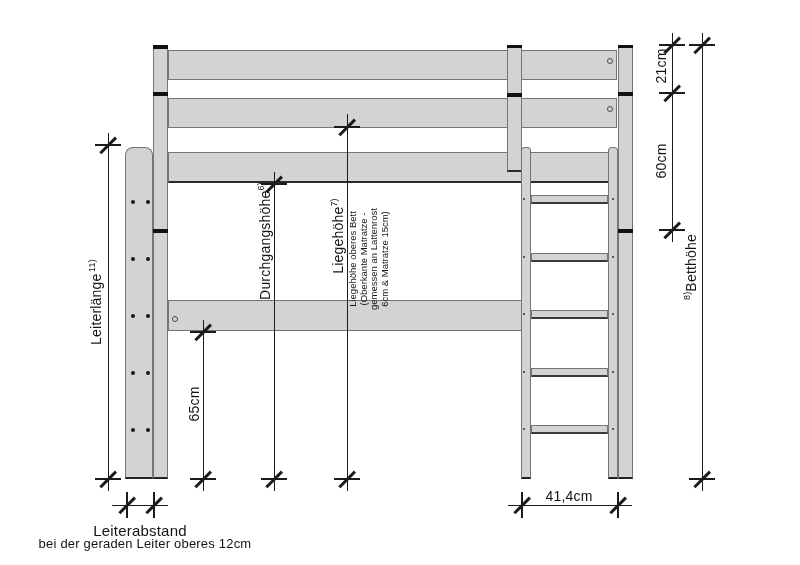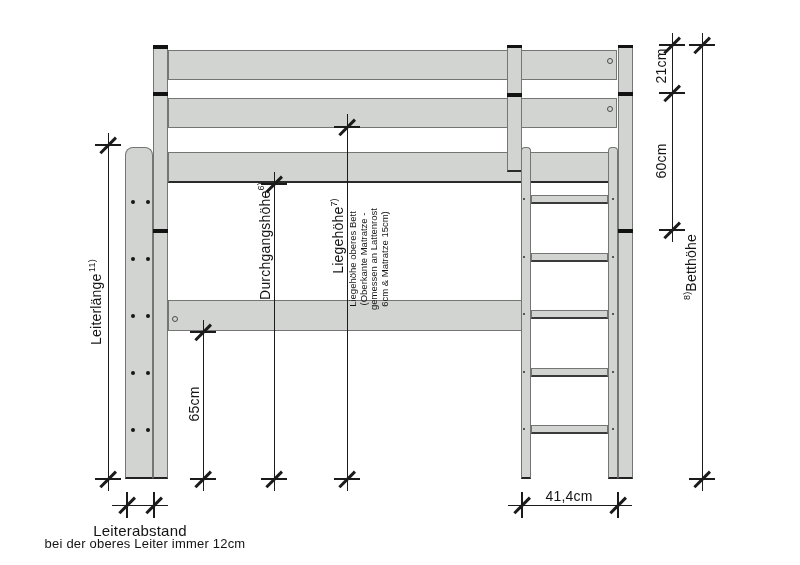--- a/index.html
+++ b/index.html
@@ -153,15 +153,15 @@
     <div>(Oberkante Matratze -</div>
     <div>gemessen an Lattenrost</div>
     <div>6cm &amp; Matratze 15cm)</div>
   </div>
 
   <div class="vlabel" style="left:194px;top:404px">65cm</div>
 
   <div class="hlabel" style="left:569px;top:496px">41,4cm</div>
 
   <div class="hlabel big" style="left:140px;top:530px">Leiterabstand</div>
-  <div class="hlabel sub" style="left:145px;top:543px">bei der oberes Leiter immer 12cm</div>
+  <div class="hlabel sub" style="left:145px;top:543px">bei der geraden Leiter oberes 12cm</div>
 
 </div>
 
 </body></html>

